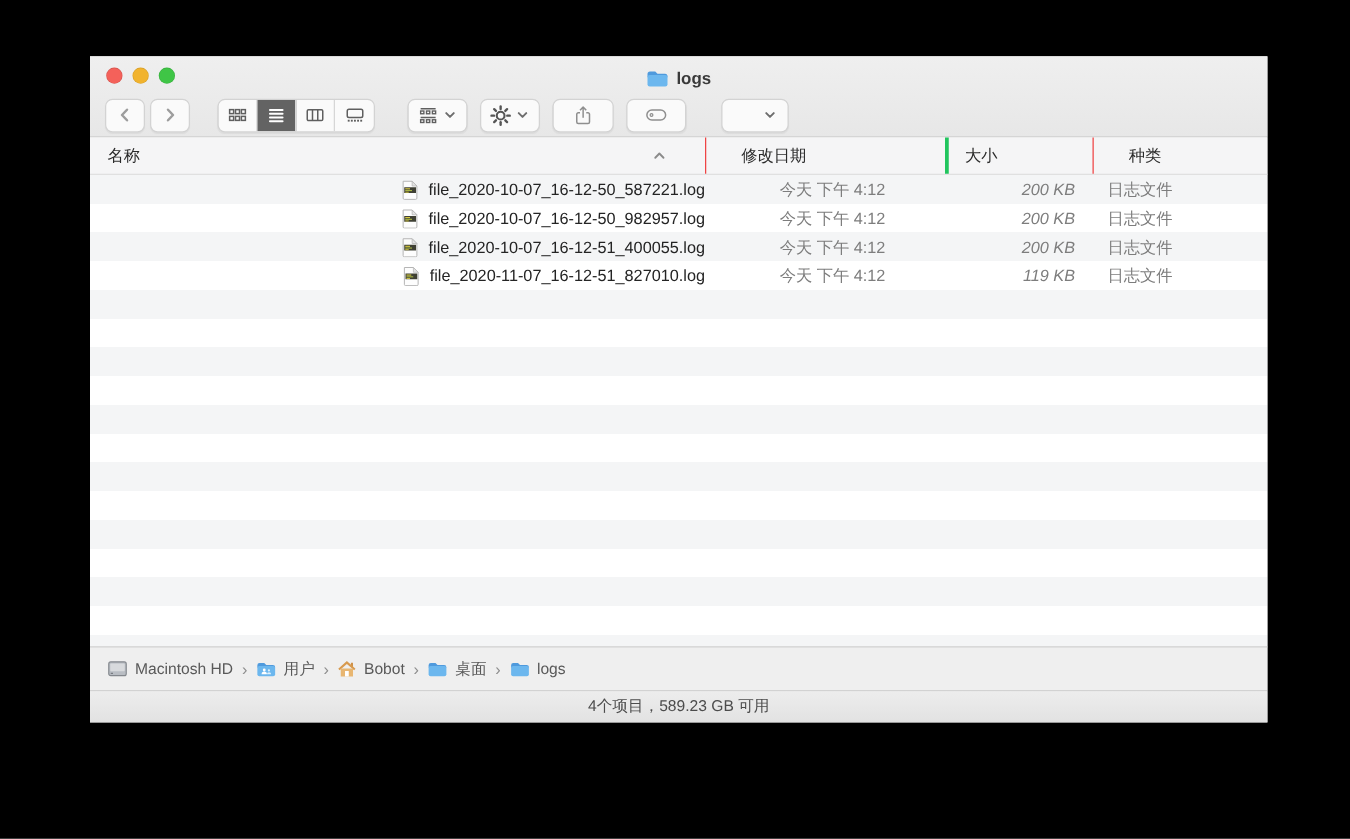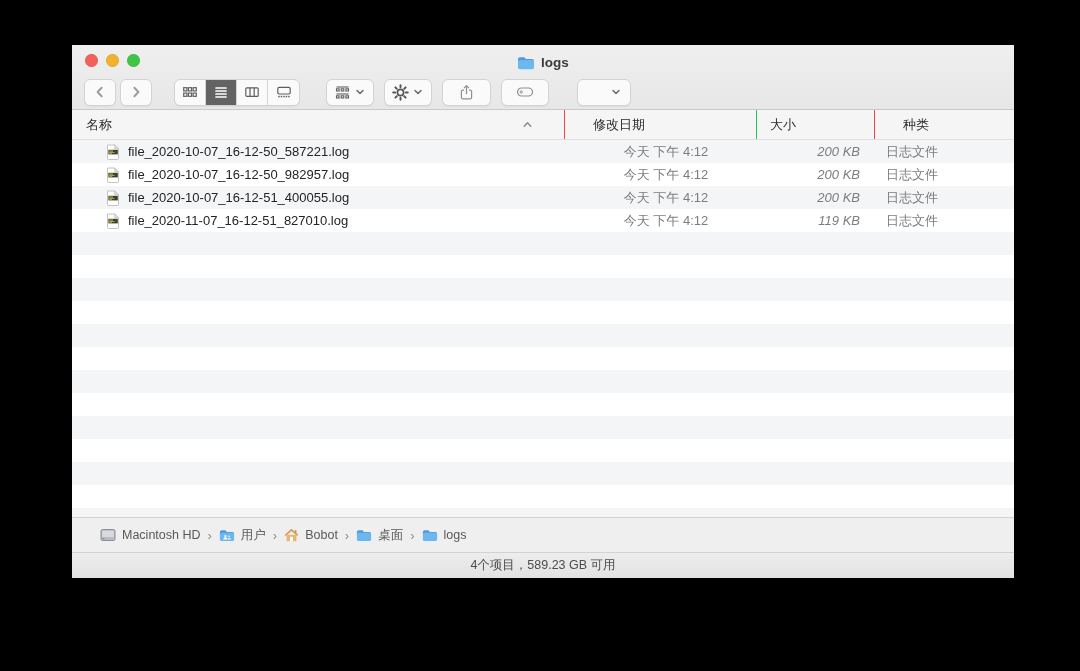--- a/index.html
+++ b/index.html
@@ -73,42 +73,42 @@
 
   
   .list-header {
     flex:0 0 30px; background:#f5f5f6; border-bottom:1px solid #e0e0e0;
     display:grid; grid-template-columns:492px 192px 118px 1fr;
     align-items:center; font-size:13px; color:#2b2b2b;
   }
   .hcell { height:100%; display:flex; align-items:center; }
   .hcell.name { padding-left:14px; justify-content:space-between; padding-right:30px; }
   .hcell.date, .hcell.kind { padding-left:28px; border-left:1px solid #ef4444; }
-  .hcell.size { padding-left:13px; border-left:1px solid #22c55e; }
+  .hcell.size { padding-left:13px; border-left:3px solid #22c55e; }
 
   
   .list-body {
     flex:1 1 auto;
     background-image:repeating-linear-gradient(to bottom,
       #f4f5f6 0px,#f4f5f6 23px,#ffffff 23px,#ffffff 46px);
   }
   .row {
     height:23px; display:grid; grid-template-columns:492px 192px 118px 1fr;
     align-items:center; font-size:13px; color:#242424;
   }
-  .cell.name { padding-left:34px; display:flex; align-items:center; gap:8px; overflow:hidden; white-space:nowrap; }
+  .cell.name { padding-left:34px; display:flex; align-items:center; gap:8px; overflow:hidden; white-space:nowrap;justify-content:flex-end; }
   .cell.date { padding-left:12px; color:#7d7d7d;text-align:center; }
   .cell.size { text-align:right; padding-right:14px; color:#7d7d7d;font-style:italic; }
   .cell.kind { padding-left:12px; color:#7d7d7d; }
   .file-icon { display:inline-flex; flex:0 0 auto; }
 
   
   .path-bar {
     flex:0 0 35px; background:#efefef; border-top:1px solid #d1d1d1;
-    display:flex; align-items:center; padding-left:28px;
+    display:flex; align-items:center; padding-left:14px;
     font-size:12.5px; color:#595959;
   }
   .crumb { display:flex; align-items:center; gap:6px; }
   .crumb-sep { margin:0 7px; color:#8e8e8e; font-size:13px; }
 
   
   .status-bar {
     flex:0 0 26px; background:linear-gradient(#ededed,#e2e2e2);
     border-top:1px solid #d2d2d2;
     display:flex; align-items:center; justify-content:center;

